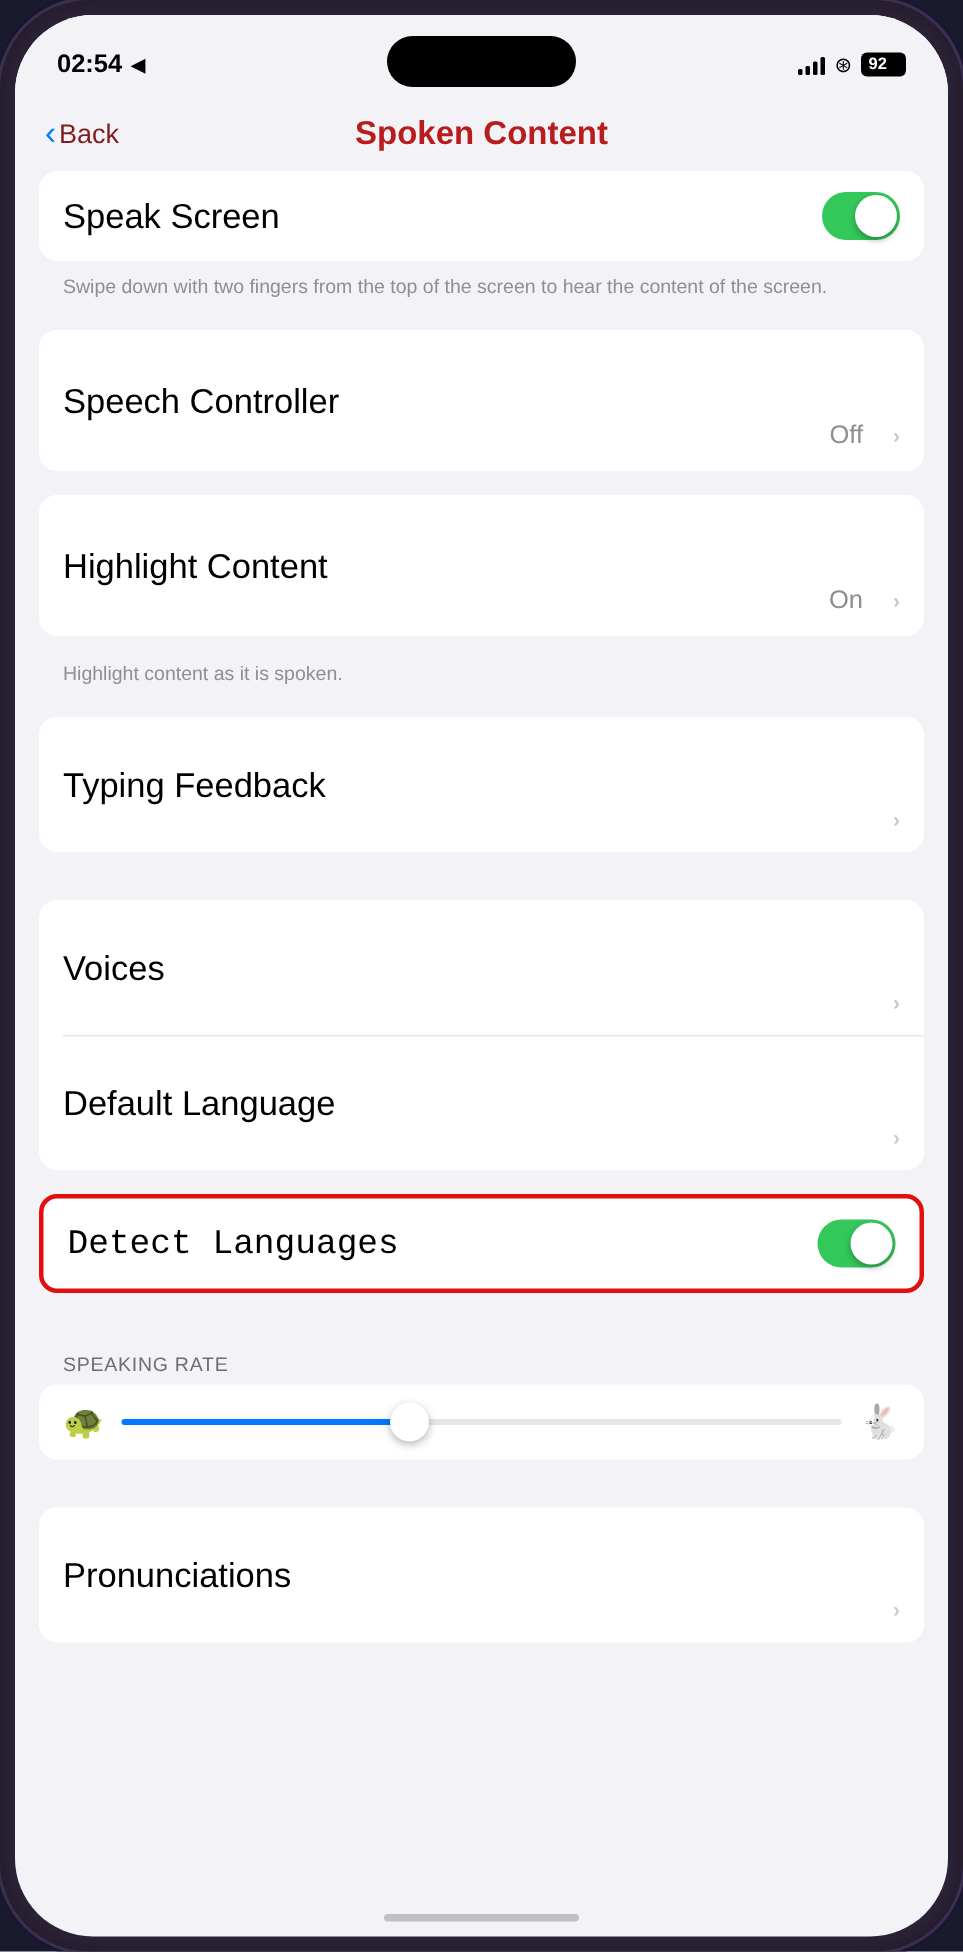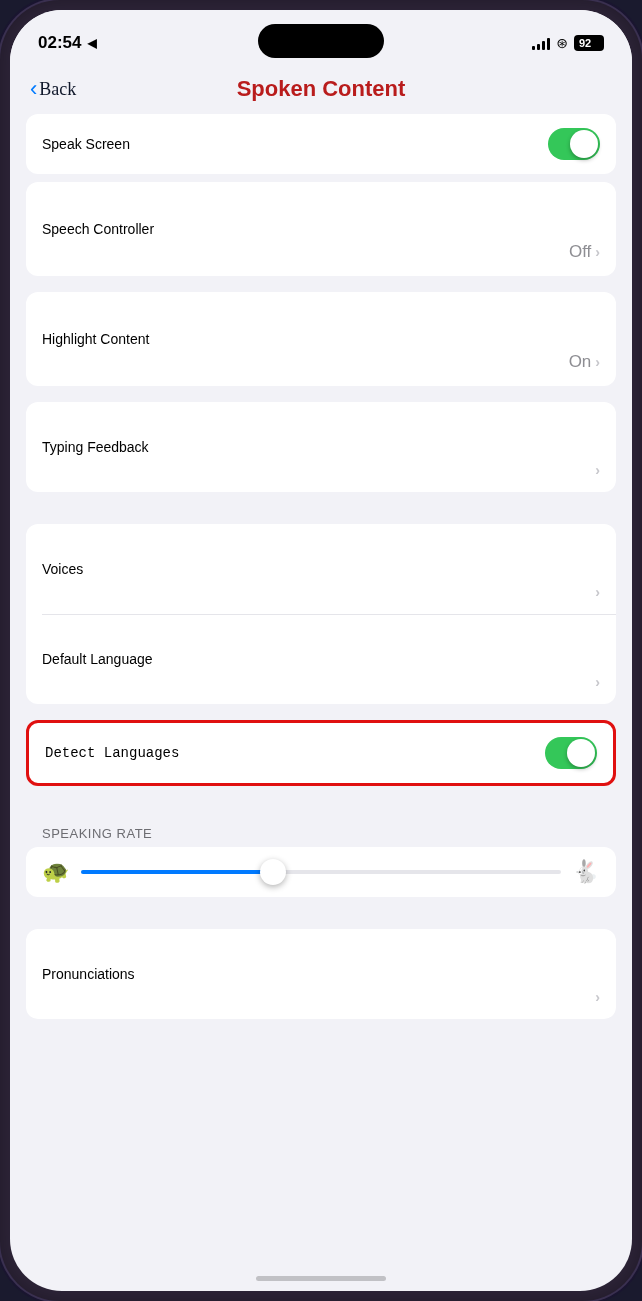--- a/index.html
+++ b/index.html
@@ -169,29 +169,29 @@
       content: '';
       position: absolute;
       bottom: 0;
       left: 16px;
       right: 0;
       height: 0.5px;
       background: #e5e5ea;
     }
 
     .setting-label {
-      font-size: 14px;
+      font-size: 23px;
       color: #000;
       font-weight: 400;
     }
 
     .setting-right {
       display: flex;
       align-items: center;
-      gap: 4px;
+      gap: 20px;
       color: #8e8e93;
       font-size: 17px;
       margin-top: 46px;
     }
 
     .chevron {
       color: #c7c7cc;
       font-size: 14px;
       font-weight: 600;
     }
@@ -340,34 +340,35 @@
         <span class="wifi-icon">⊛</span>
         <div class="battery-box">
           <span>92</span>
         </div>
       </div>
     </div>
 
     <div class="nav-bar">
       <div class="back-button">
         <span style="font-size:22px; font-weight:300;">‹</span>
-        <span style="color:#0f172a; font-size:18px;font-family:Liberation Serif, serif;">Back</span>
+        <span style="color:#7f1d1d; font-size:18px;">Back</span>
       </div>
       <div class="nav-title">Spoken Content</div>
     </div>
 
     <div class="content">
 
       <div class="partial-row">
         <span class="setting-label">Speak Screen</span>
         <div class="toggle">
           <div class="toggle-knob"></div>
         </div>
       </div>
 
+      <div class="helper-text">Swipe down with two fingers from the top of the screen to hear the content of the screen.</div>
 
       <div class="section-gap"></div>
 
       <div class="card">
         <div class="setting-row">
           <span class="setting-label">Speech Controller</span>
           <div class="setting-right">
             <span>Off</span>
             <span class="chevron">›</span>
           </div>
@@ -379,20 +380,21 @@
       <div class="card">
         <div class="setting-row">
           <span class="setting-label">Highlight Content</span>
           <div class="setting-right">
             <span>On</span>
             <span class="chevron">›</span>
           </div>
         </div>
       </div>
 
+      <div class="helper-text">Highlight content as it is spoken.</div>
 
       <div class="section-gap"></div>
 
       <div class="card">
         <div class="setting-row">
           <span class="setting-label">Typing Feedback</span>
           <div class="setting-right">
             <span class="chevron">›</span>
           </div>
         </div>

